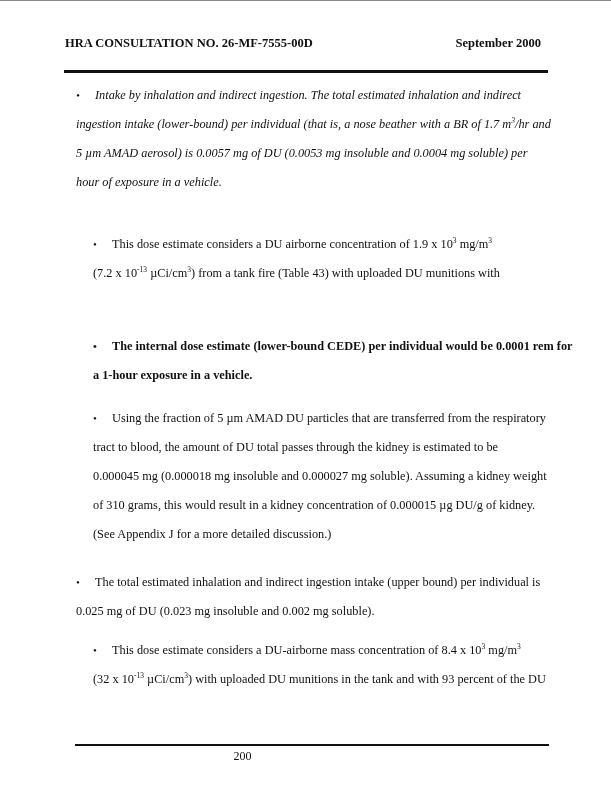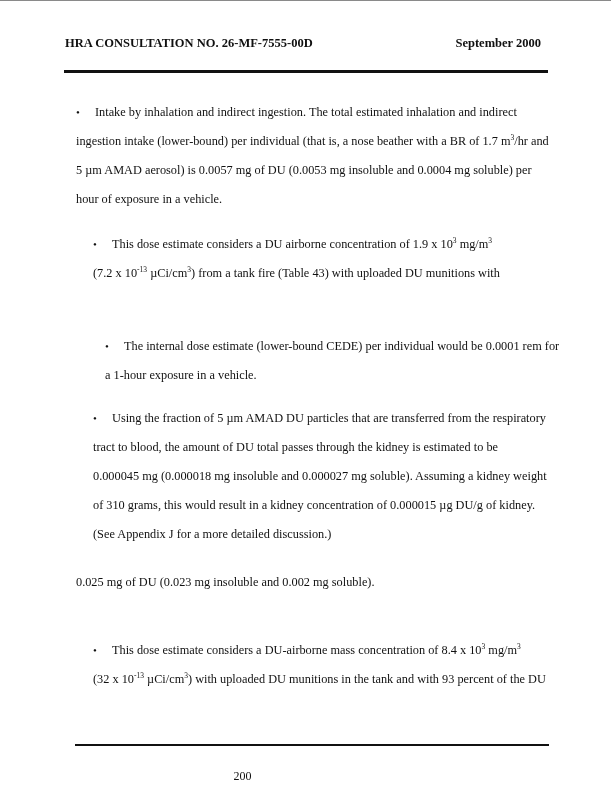--- a/index.html
+++ b/index.html
@@ -10,59 +10,60 @@
   }
   .top-rule { position: absolute; left: 0; top: 0; width: 611px; height: 1px; background: #8a8a8a; }
   .header { position: absolute; left: 65px; top: 36px; width: 476px; height: 20px; font-weight: bold; font-size: 12.5px; }
   .header .left { position: absolute; left: 0; top: 0; text-align: center; }
   .header .right { position: absolute; right: 0; top: 0; }
   .header-rule { position: absolute; left: 64px; top: 70px; width: 484px; height: 3px; background: #111; }
   .para { position: absolute; font-size: 12.3px; line-height: 29px; white-space: nowrap; }
   .bullet { display: inline-block; width: 19px; font-size: 11px; }
   sup { font-size: 7.5px; line-height: 0; vertical-align: 5px; }
   .footer-rule { position: absolute; left: 75px; top: 744px; width: 474px; height: 2px; background: #111; }
-  .page-num { position: absolute; left: 0; width: 485px; top: 749px; text-align: center; font-size: 12px; margin-top: 20px; }
+  .page-num { position: absolute; left: 0; width: 485px; top: 749px; text-align: center; font-size: 12px; }
 </style>
 </head>
 <body>
 
 <div class="top-rule"></div>
 
 <div class="header">
   <span class="left">HRA CONSULTATION NO. 26-MF-7555-00D</span>
   <span class="right">September 2000</span>
 </div>
 <div class="header-rule"></div>
 
-<div class="para" style="left:76px; top:98px;">
+<div class="para" style="left:76px; top:81px;font-style:italic;">
   <div><span class="bullet">•</span><span>Intake by inhalation and indirect ingestion.  The total estimated inhalation and indirect</span></div>
   <div><span>ingestion intake (lower-bound) per individual (that is, a nose beather with a BR of 1.7 m</span><sup>3</sup><span>/hr and</span></div>
   <div><span>5 µm AMAD aerosol) is 0.0057 mg of DU (0.0053 mg insoluble and 0.0004 mg soluble) per</span></div>
   <div><span>hour of exposure in a vehicle.</span></div>
 </div>
 
 <div class="para" style="left:93px; top:230px;">
   <div><span class="bullet">•</span><span>This dose estimate considers a DU airborne concentration of 1.9 x 10</span><sup>3</sup><span> mg/m</span><sup>3</sup></div>
   <div><span>(7.2 x 10</span><sup>-13</sup><span> µCi/cm</span><sup>3</sup><span>) from a tank fire (Table 43) with uploaded DU munitions with</span></div>
 </div>
 
-<div class="para" style="left:105px; top:332px;">
+<div class="para" style="left:93px; top:332px;font-weight:bold;">
   <div><span class="bullet">•</span><span>The internal dose estimate (lower-bound CEDE) per individual would be 0.0001 rem for</span></div>
   <div><span>a 1-hour exposure in a vehicle.</span></div>
 </div>
 
 <div class="para" style="left:93px; top:404px;">
   <div><span class="bullet">•</span><span>Using the fraction of 5 µm AMAD DU particles that are transferred from the respiratory</span></div>
   <div><span>tract to blood, the amount of DU total passes through the kidney is estimated to be</span></div>
   <div><span>0.000045 mg (0.000018 mg insoluble and 0.000027 mg soluble).  Assuming a kidney weight</span></div>
   <div><span>of 310 grams, this would result in a kidney concentration of 0.000015 µg DU/g of kidney.</span></div>
   <div><span>(See Appendix J for a more detailed discussion.)</span></div>
 </div>
 
 <div class="para" style="left:76px; top:568px;">
+  <div><span class="bullet">•</span><span>The total estimated inhalation and indirect ingestion intake (upper bound) per individual is</span></div>
   <div><span>0.025 mg of DU (0.023 mg insoluble and 0.002 mg soluble).</span></div>
 </div>
 
 <div class="para" style="left:93px; top:636px;">
   <div><span class="bullet">•</span><span>This dose estimate considers a DU-airborne mass concentration of 8.4 x 10</span><sup>3</sup><span> mg/m</span><sup>3</sup></div>
   <div><span>(32 x 10</span><sup>-13</sup><span> µCi/cm</span><sup>3</sup><span>) with uploaded DU munitions in the tank and with 93 percent of the DU</span></div>
 </div>
 
 <div class="footer-rule"></div>
 <div class="page-num">200</div>

